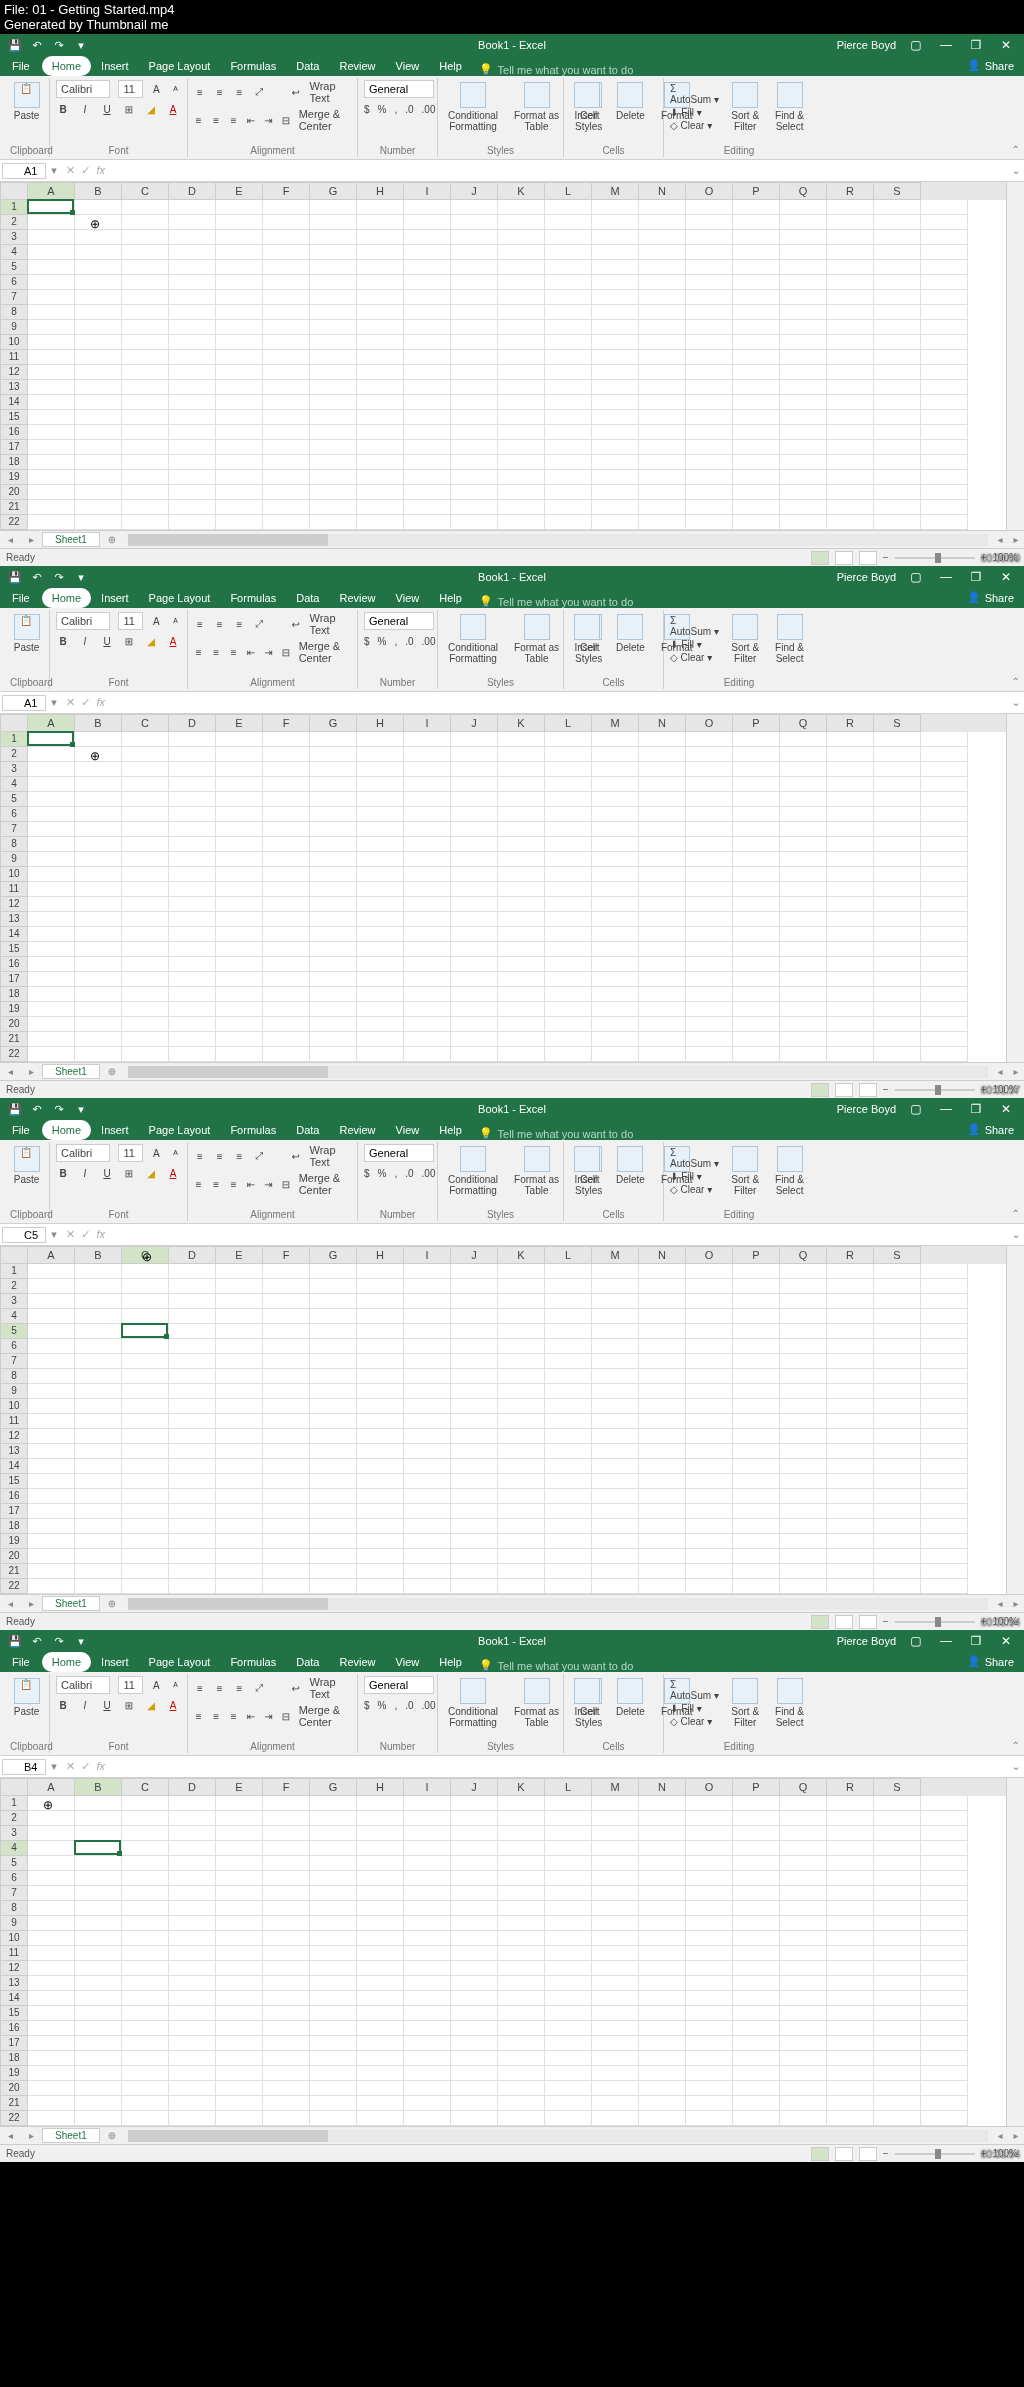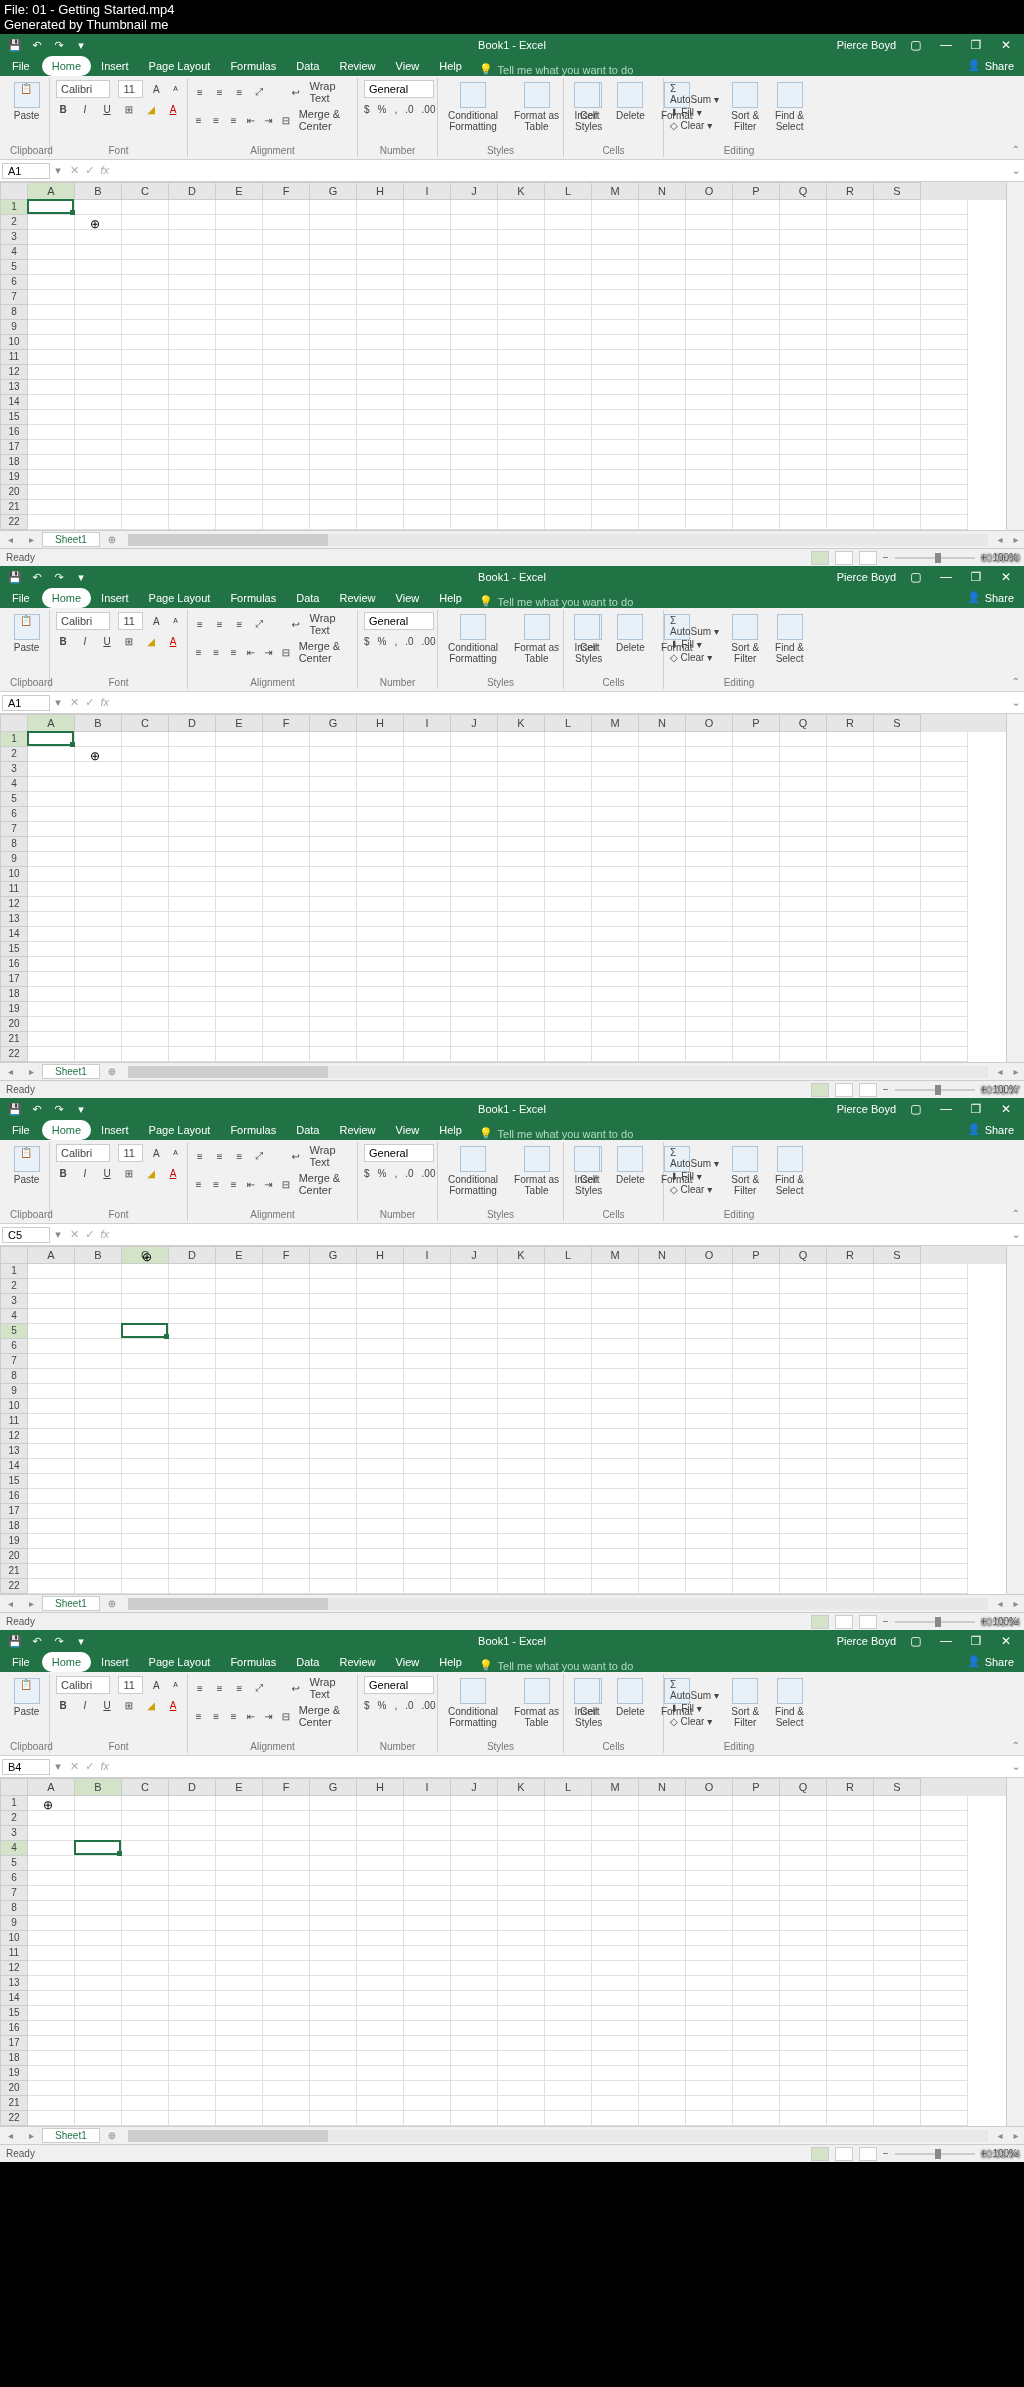--- a/index.html
+++ b/index.html
@@ -26,21 +26,21 @@
 .ribbon-group-label { text-align:center; font-size:10px; color:#777; padding:1px 0; }
 .rg-row { display:flex; align-items:center; gap:8px; font-size:11px; color:#444; }
 .rg-col { display:flex; flex-direction:column; gap:1px; }
 .big-btn { display:flex; flex-direction:column; align-items:center; justify-content:center; padding:2px 4px; font-size:10px; color:#444; text-align:center; line-height:11px; }
 .big-btn .ico { width:26px; height:26px; background:#e8f0f8; border:1px solid #b0c4d8; margin-bottom:2px; }
 .sm-ico { width:14px; height:14px; display:inline-flex; align-items:center; justify-content:center; font-size:10px; }
 .font-sel { border:1px solid #ccc; background:#fff; font-size:11px; padding:0 4px; height:18px; display:flex; align-items:center; }
 .collapse-btn { position:absolute; right:4px; bottom:4px; font-size:10px; color:#777; }
 
 .formula-row { display:flex; align-items:center; height:22px; border-bottom:1px solid #d0d0d0; background:#fff; font-size:11px; }
-.namebox { width:48px; border:1px solid #ccc; margin:2px; padding:1px 5px; background:#fff; }
+.namebox { width:40px; border:1px solid #ccc; margin:2px; padding:1px 21px; background:#fff; }
 .namebox-dd { width:12px; text-align:center; color:#888; }
 .fb-btns { display:flex; gap:6px; padding:0 6px; color:#aaa; }
 .fb-input { flex:1; padding:1px 4px; }
 .fb-expand { width:16px; text-align:center; color:#888; }
 
 .grid-wrap { position:relative; background:#fff; }
 .colhdr-row { display:flex; height:18px; background:#e6e6e6; font-size:11px; color:#444; }
 .selall { width:28px; border:1px solid #ccc; background:#e6e6e6; }
 .colhdr { flex:0 0 47px; border:1px solid #ccc; border-left:none; text-align:center; line-height:16px; background:#e6e6e6; }
 .colhdr.sel { background:#d2e3c8; }

